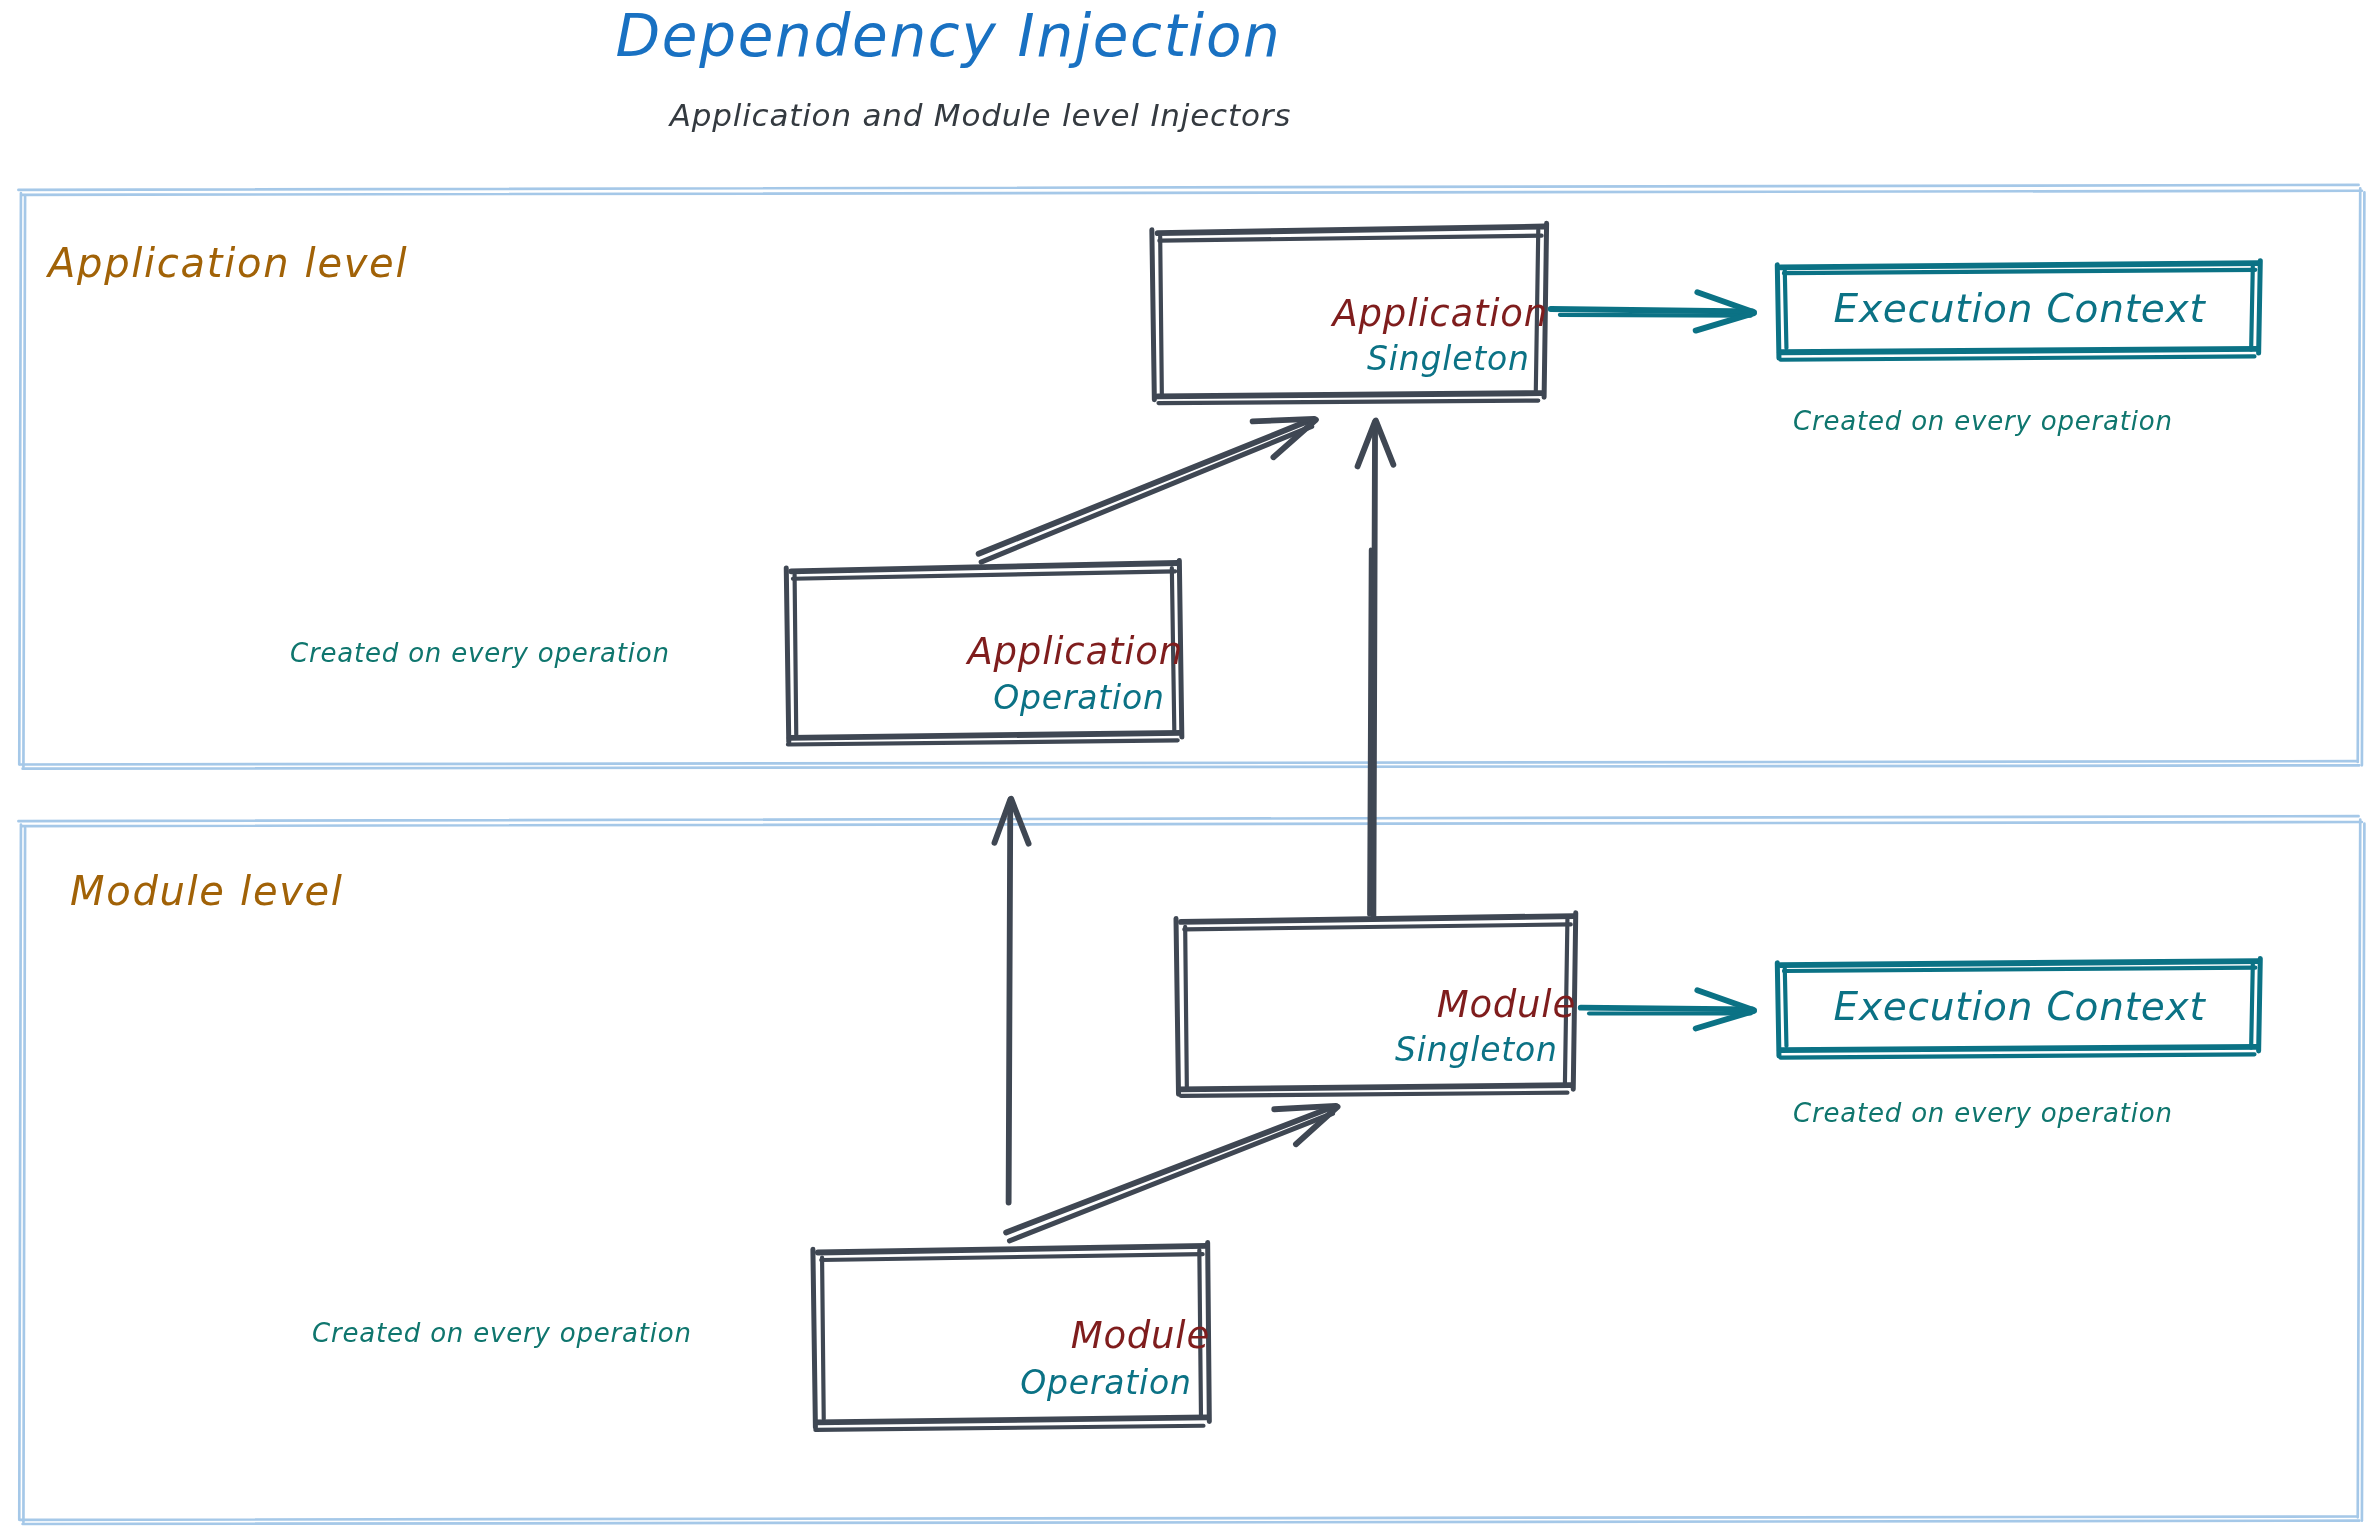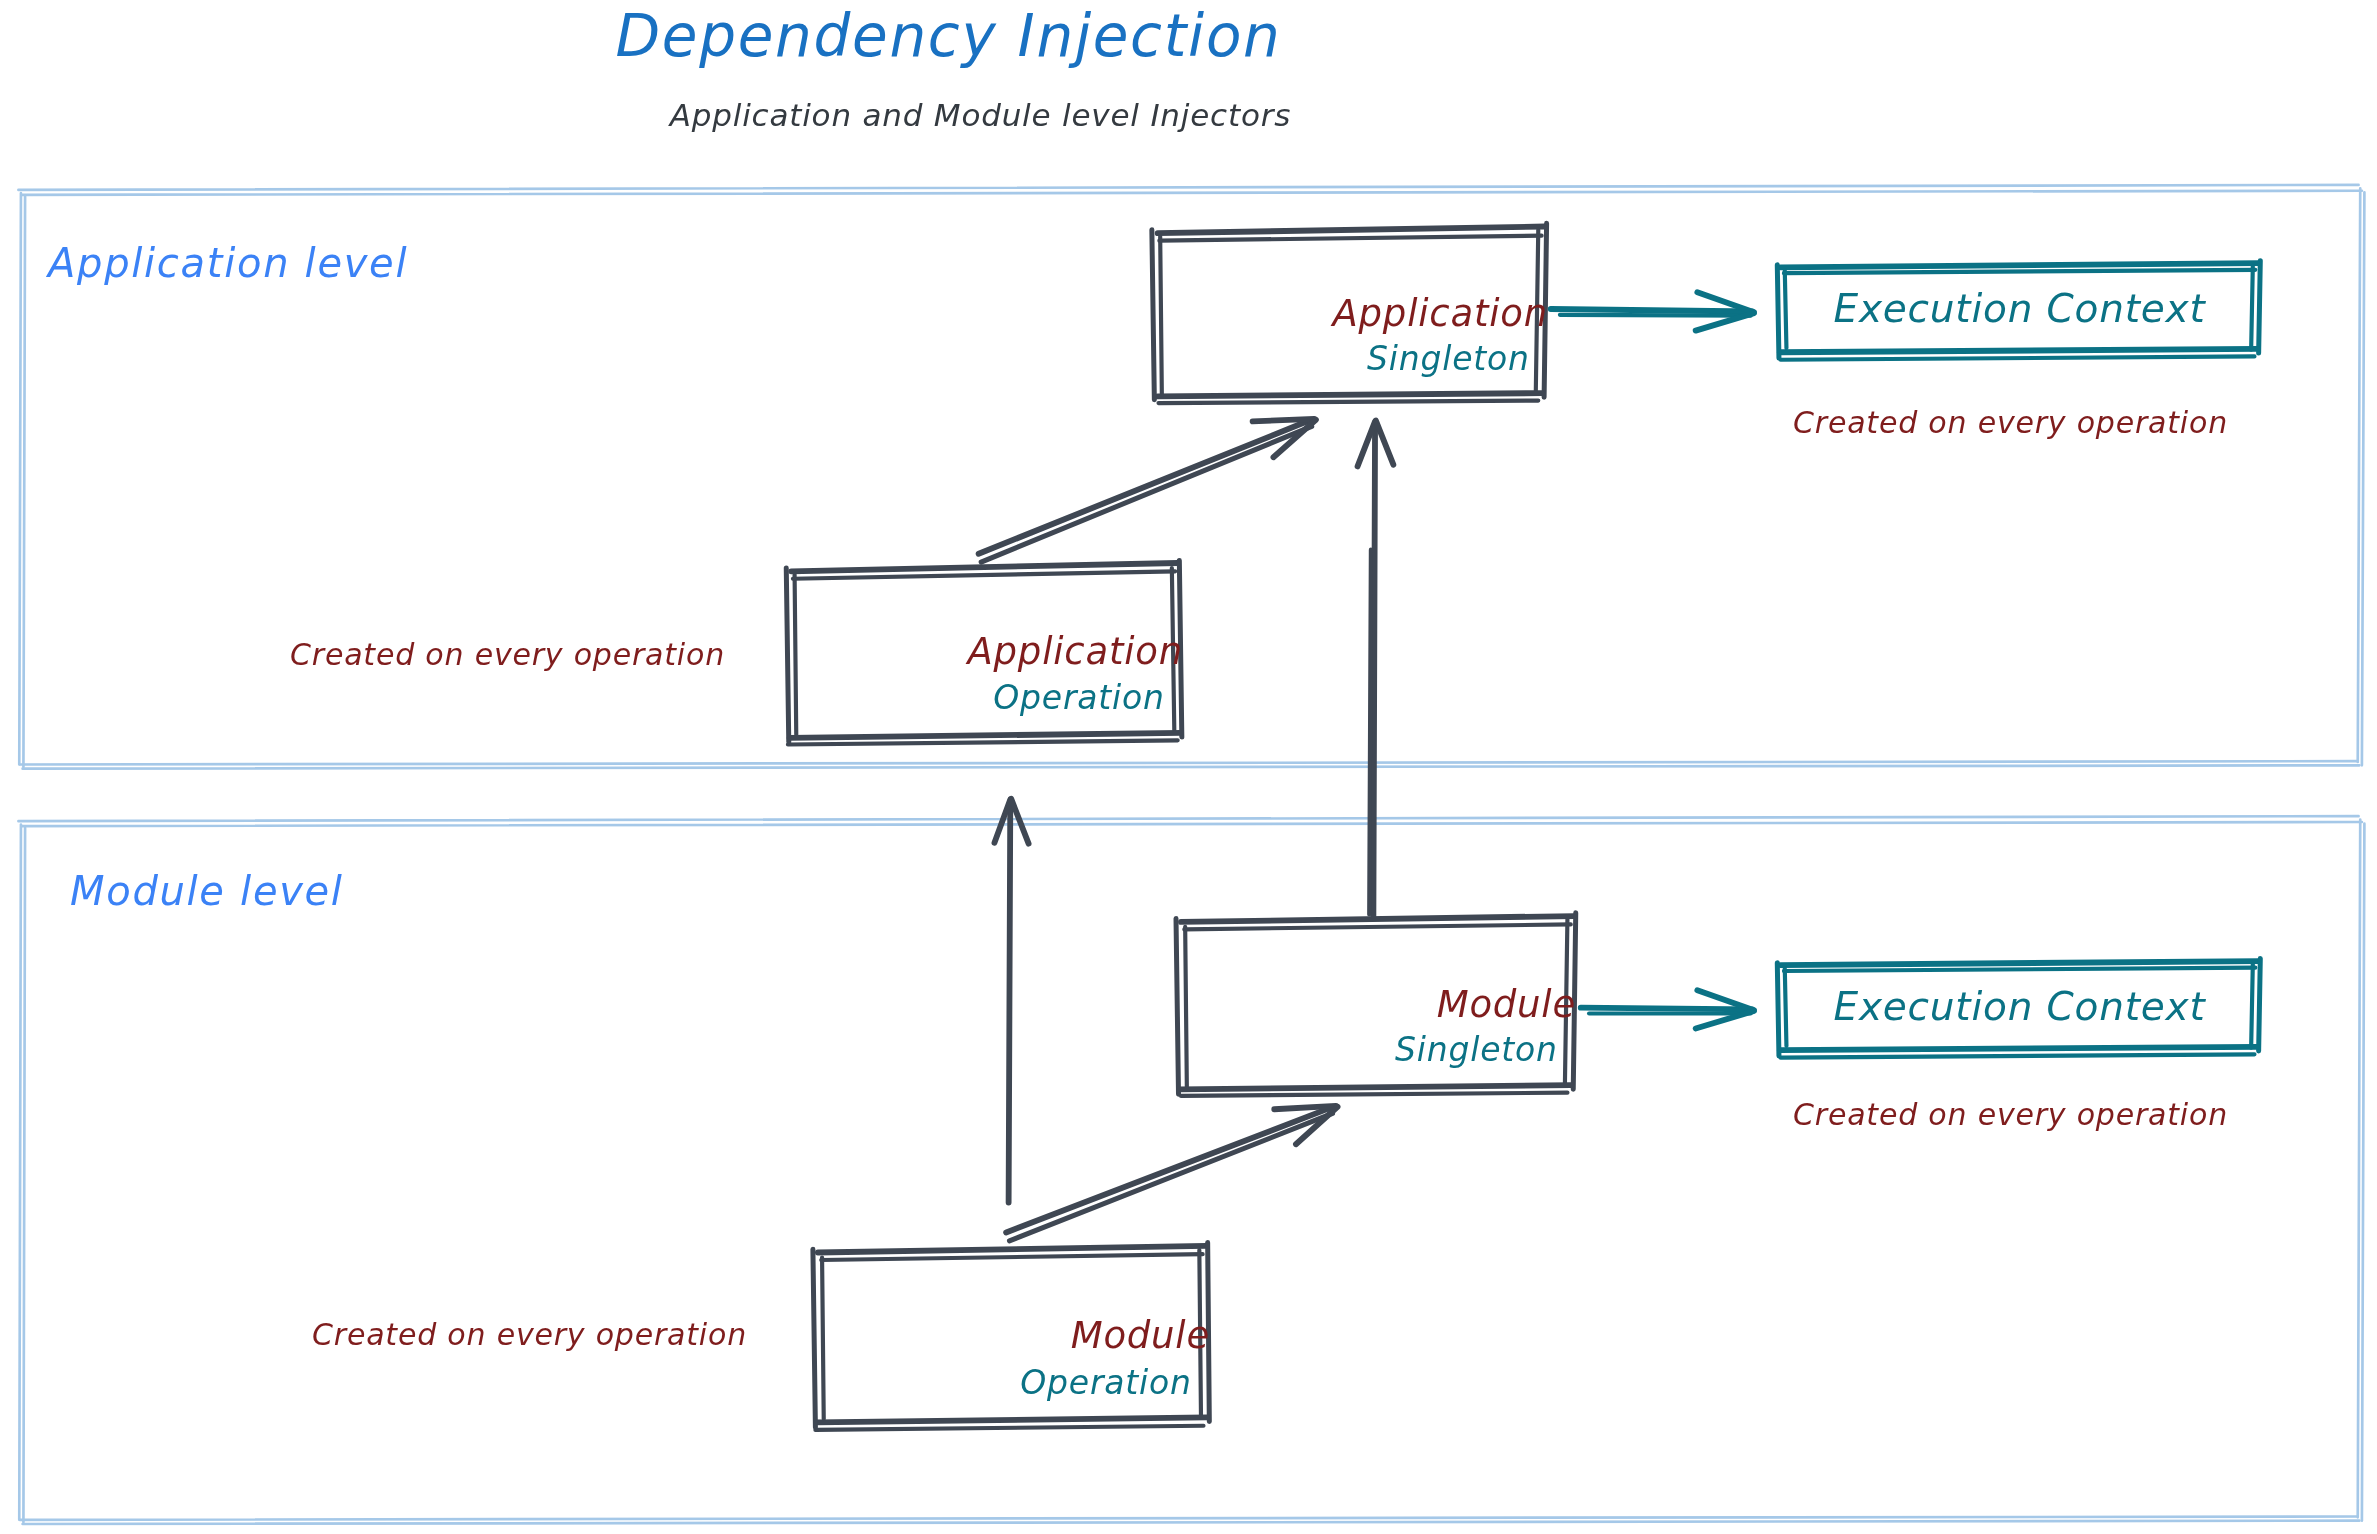--- a/index.html
+++ b/index.html
@@ -49,21 +49,21 @@
     text-align: center;
     font-size: 31px;
     color: #343a40;
     letter-spacing: 0.8px;
     font-style: italic;
   }
 
   
   .level-label {
     font-size: 40px;
-    color: #3b82f6;
+    color: #a16207;
     letter-spacing: 1.7px;
     font-style: italic;
   }
   #label-application-level { left: 48px; top: 243px; }
   #label-module-level      { left: 48px; top: 871px; margin-left: 22px; }
 
   
   .node {
     position: absolute;
     background: transparent;
@@ -123,22 +123,22 @@
     color: #0b7285;
     letter-spacing: 0.8px;
     font-style: italic;
     white-space: nowrap;
   }
   #exec-app { left: 1778px; top: 263px; }
   #exec-mod { left: 1778px; top: 961px; }
 
   
   .caption {
-    font-size: 30px;
-    color: #7f1d1d;
+    font-size: 26px;
+    color: #0f766e;
     letter-spacing: 0.8px;
     font-style: italic;
   }
   #caption-exec-app    { left: 1793px; top: 408px; }
   #caption-exec-mod    { left: 1793px; top: 1100px; }
   #caption-app-op      { left: 290px;  top: 640px; }
   #caption-mod-op      { left: 312px;  top: 1320px; }
 </style>
 </head>
 <body>

